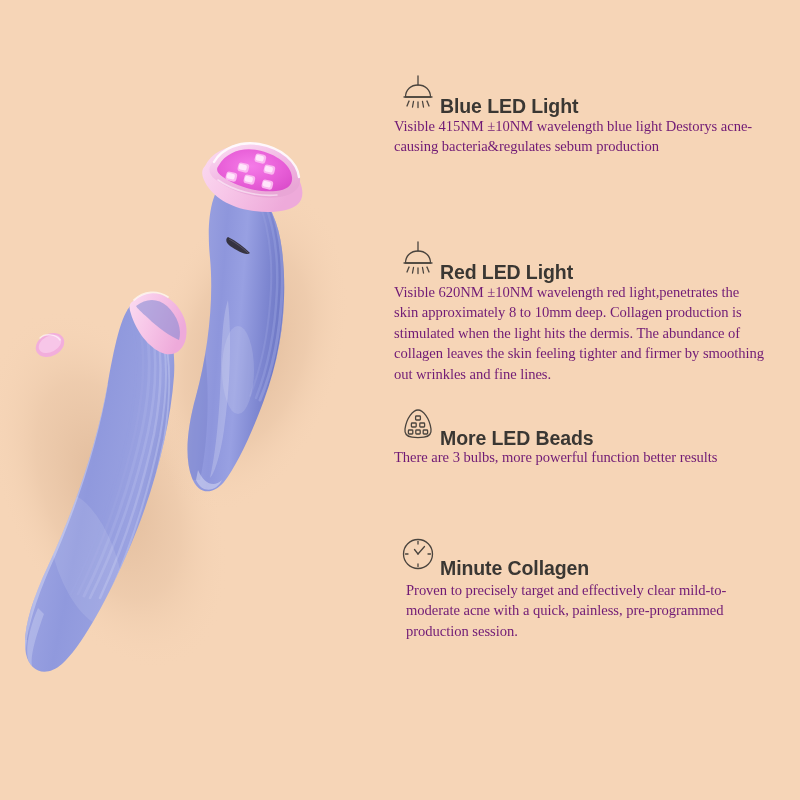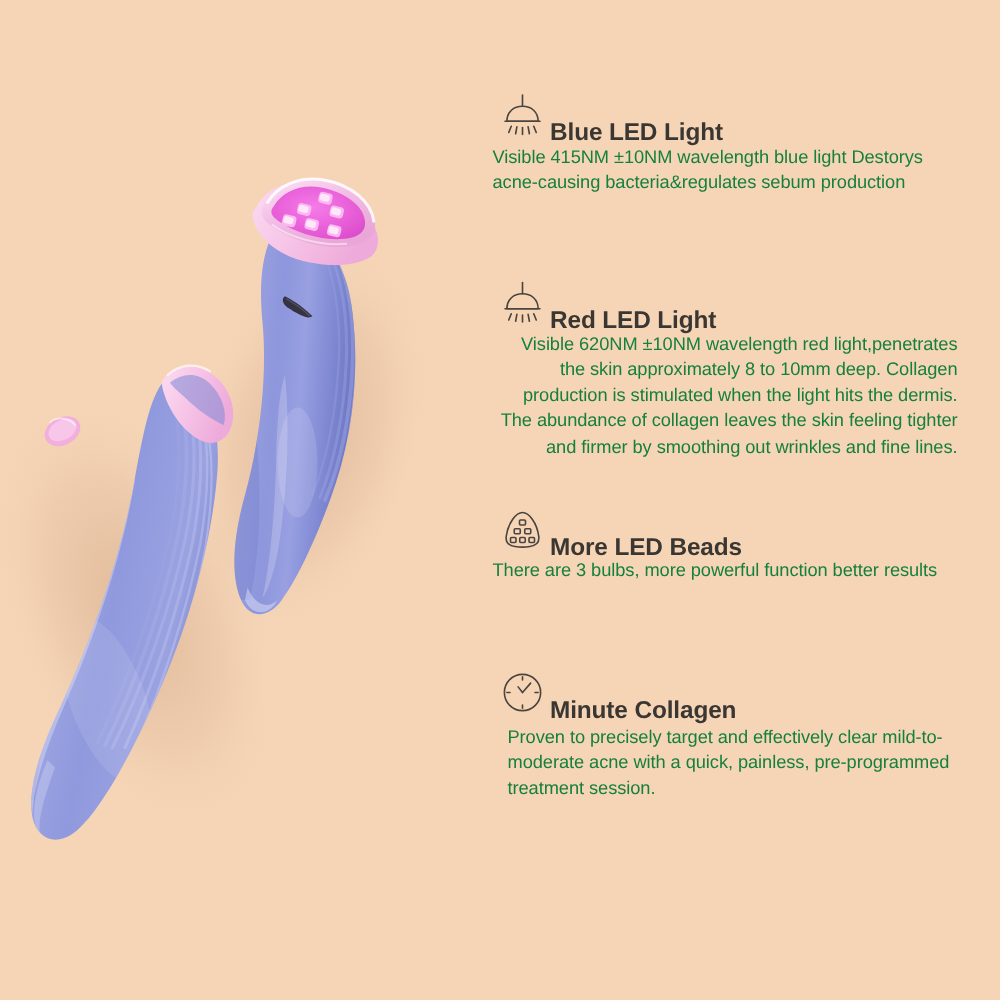--- a/index.html
+++ b/index.html
@@ -79,29 +79,30 @@
     color: #3a3733;
     letter-spacing: -0.1px;
     white-space: nowrap;
   }
 
   .feature-body {
     margin: 0;
     padding: 0;
     font-size: 14.6px;
     line-height: 20.4px;
-    color: #15803d;
+    color: #701a75;
     letter-spacing: -0.05px;
+    font-family: Liberation Serif, serif;
   }
 
   
   #block-blue      { top: 72px; }
   #block-blue   .feature-body { margin-left: 2px; margin-top: 4px; width: 372px; }
 
-  #block-red       { top: 222px; text-align: right; }
+  #block-red       { top: 238px; }
   #block-red    .feature-body { margin-left: 2px; margin-top: 4px; width: 372px; }
 
   #block-beads     { top: 404px; }
   #block-beads  .feature-body { margin-left: 2px; margin-top: 3px; width: 392px; }
 
   #block-minute    { top: 534px; }
   #block-minute .feature-body { margin-left: 14px; margin-top: 6px; width: 366px; }
 </style>
 </head>
 <body>
@@ -340,17 +341,17 @@
             <line x1="20" y1="7.5" x2="20" y2="10"></line>
             <line x1="20" y1="30" x2="20" y2="32.5"></line>
             <line x1="7.5" y1="20" x2="10" y2="20"></line>
             <line x1="30" y1="20" x2="32.5" y2="20"></line>
             <line x1="20" y1="20" x2="16.5" y2="15.5"></line>
             <line x1="20" y1="20" x2="26.5" y2="12.5"></line>
           </svg>
         </span>
         <h2 class="feature-title">Minute Collagen</h2>
       </div>
-      <p class="feature-body">Proven to precisely target and effectively clear mild-to-moderate acne with a quick, painless, pre-programmed treatment session.</p>
+      <p class="feature-body">Proven to precisely target and effectively clear mild-to-moderate acne with a quick, painless, pre-programmed production session.</p>
     </section>
 
   </div>
 </div>
 
 </body></html>

